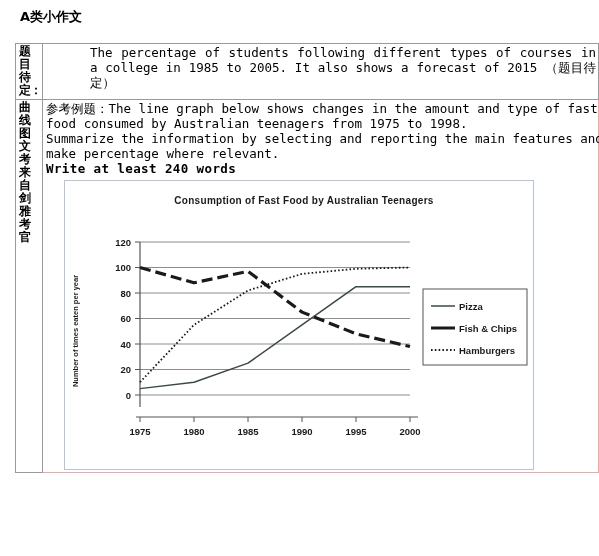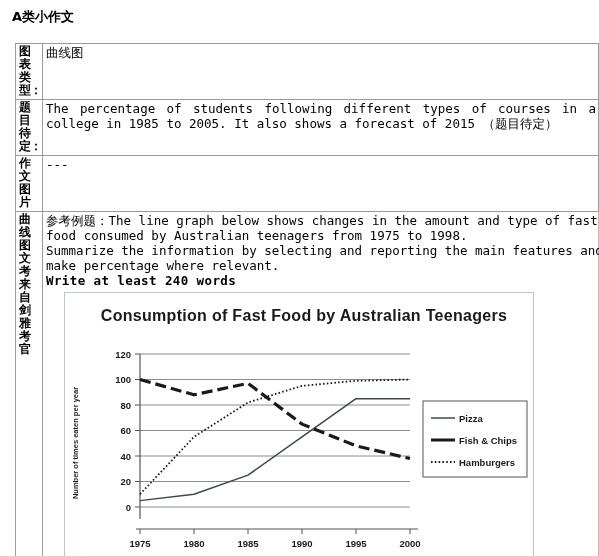--- a/index.html
+++ b/index.html
@@ -6,21 +6,21 @@
   html, body {
     margin: 0; padding: 0;
     width: 599px; height: 556px;
     background: #ffffff;
     font-family: "Liberation Sans", sans-serif;
   }
   #root { position: relative; width: 599px; height: 556px; overflow: hidden; }
 
   .page-title {
     position: absolute;
-    left: 12px; top: 8px;
+    left: 20px; top: 8px;
     font-family: "DejaVu Sans", sans-serif;
     font-size: 13px;
     font-weight: bold;
     color: #000;
     letter-spacing: 0px;
   }
 
   
   table.main {
     position: absolute;
@@ -51,20 +51,21 @@
     color: #000;
     line-height: 15px;
   }
   tr.r1 td { height: 52px; }
   tr.r2 td { height: 49px; }
   tr.r3 td { height: 28px; }
   tr.r4 td.label { height: 285px; }
   td.content .mono-justify {
     text-align: justify;
     text-align-last: left;
+    margin-left: 44px;
   }
 
   
   td.redcell {
     border: 1px solid #e8a9a9 !important;
     padding: 2px 3px;
   }
   .refblock {
     font-family: "DejaVu Sans Mono", "Liberation Mono", monospace;
     font-size: 12.5px;
@@ -84,21 +85,21 @@
     width: 470px;
     height: 290px;
     background: #ffffff;
     border: 1px solid #b8c4d4;
   }
   .chart-title {
     position: absolute;
     left: 0; right: 0; top: 14px;
     text-align: center;
     font-family: "Liberation Sans", sans-serif;
-    font-size: 16px;
+    font-size: 10px;
     font-weight: bold;
     color: #1a1a1a;
     letter-spacing: 0.3px;
     padding-left: 10px;
   }
   .plot-svg { position: absolute; left: 0; top: 0; }
 
   .ylabel {
     position: absolute;
     left: 10px;
@@ -126,33 +127,25 @@
 </style>
 </head>
 <body>
 
 <div id="root">
 
   <div class="page-title">A类小作文</div>
 
   <table class="main">
     <tbody>
-      <tr class="r1">
-        <td class="label">图表类型：</td>
-        <td class="content">曲线图</td>
-      </tr>
       <tr class="r2">
         <td class="label">题目待定：</td>
         <td class="content">
           <div class="mono-justify">The percentage of students following different types of courses in a college in 1985 to 2005. It also shows a forecast of 2015 （题目待定）</div>
         </td>
-      </tr>
-      <tr class="r3">
-        <td class="label">作文图片</td>
-        <td class="content">---</td>
       </tr>
       <tr class="r4">
         <td class="label">曲线图文考来自剑雅考官</td>
         <td class="redcell">
 
           <div class="refblock">
             <div class="ln">参考例题：The line graph below shows changes in the amount and type of fast</div>
             <div class="ln">food consumed by Australian teenagers from 1975 to 1998.</div>
             <div class="ln">Summarize the information by selecting and reporting the main features and</div>
             <div class="ln">make percentage where relevant.</div>

